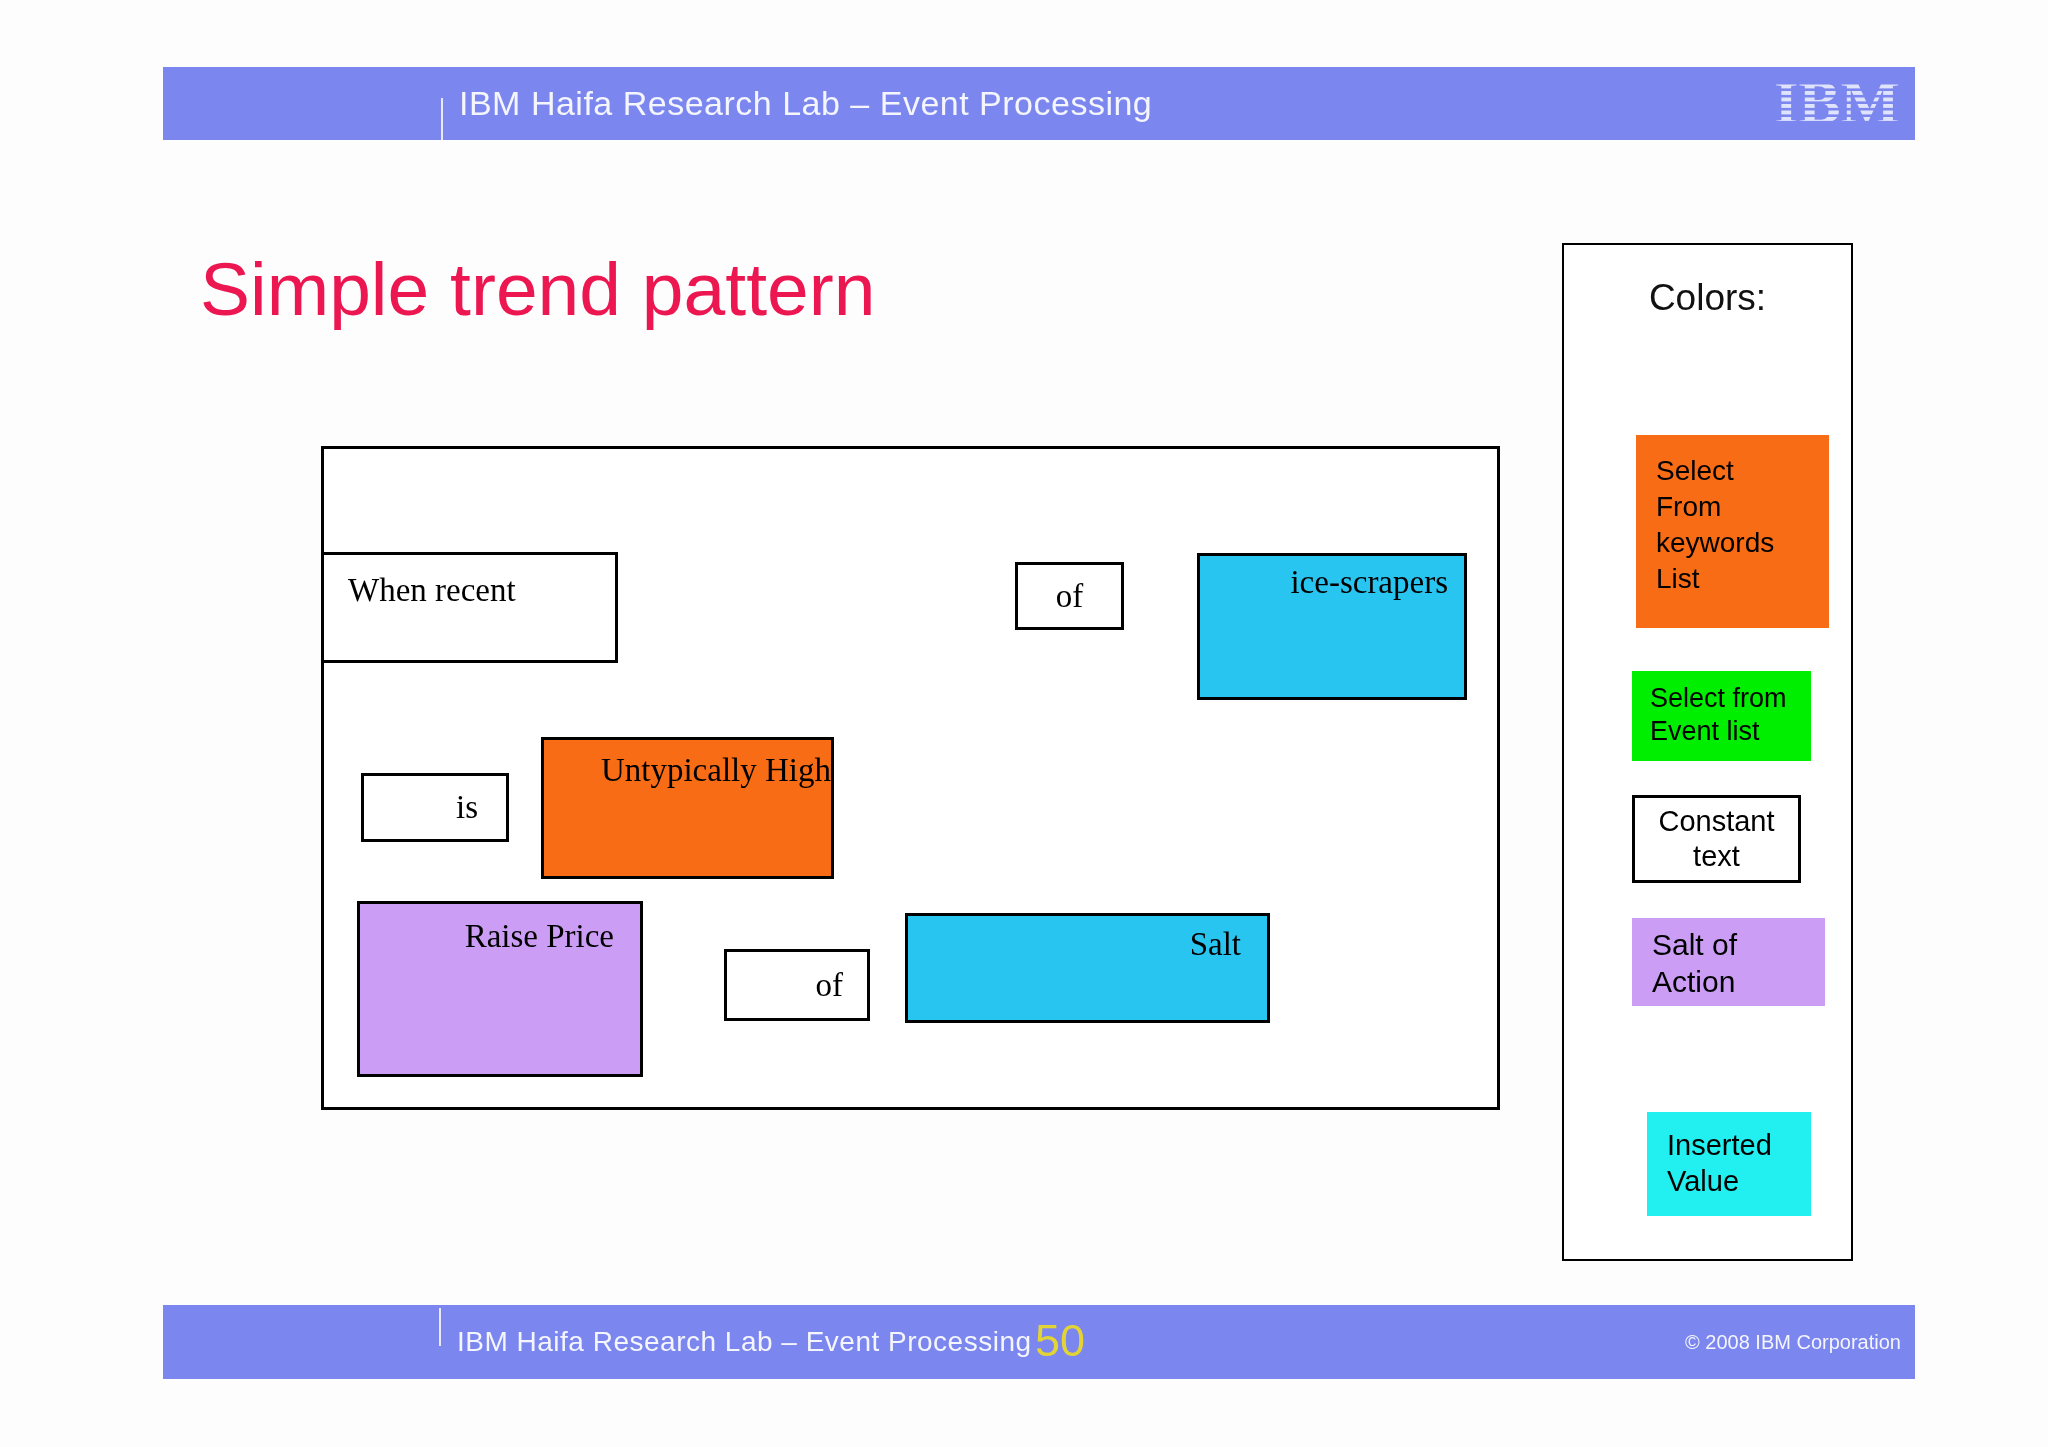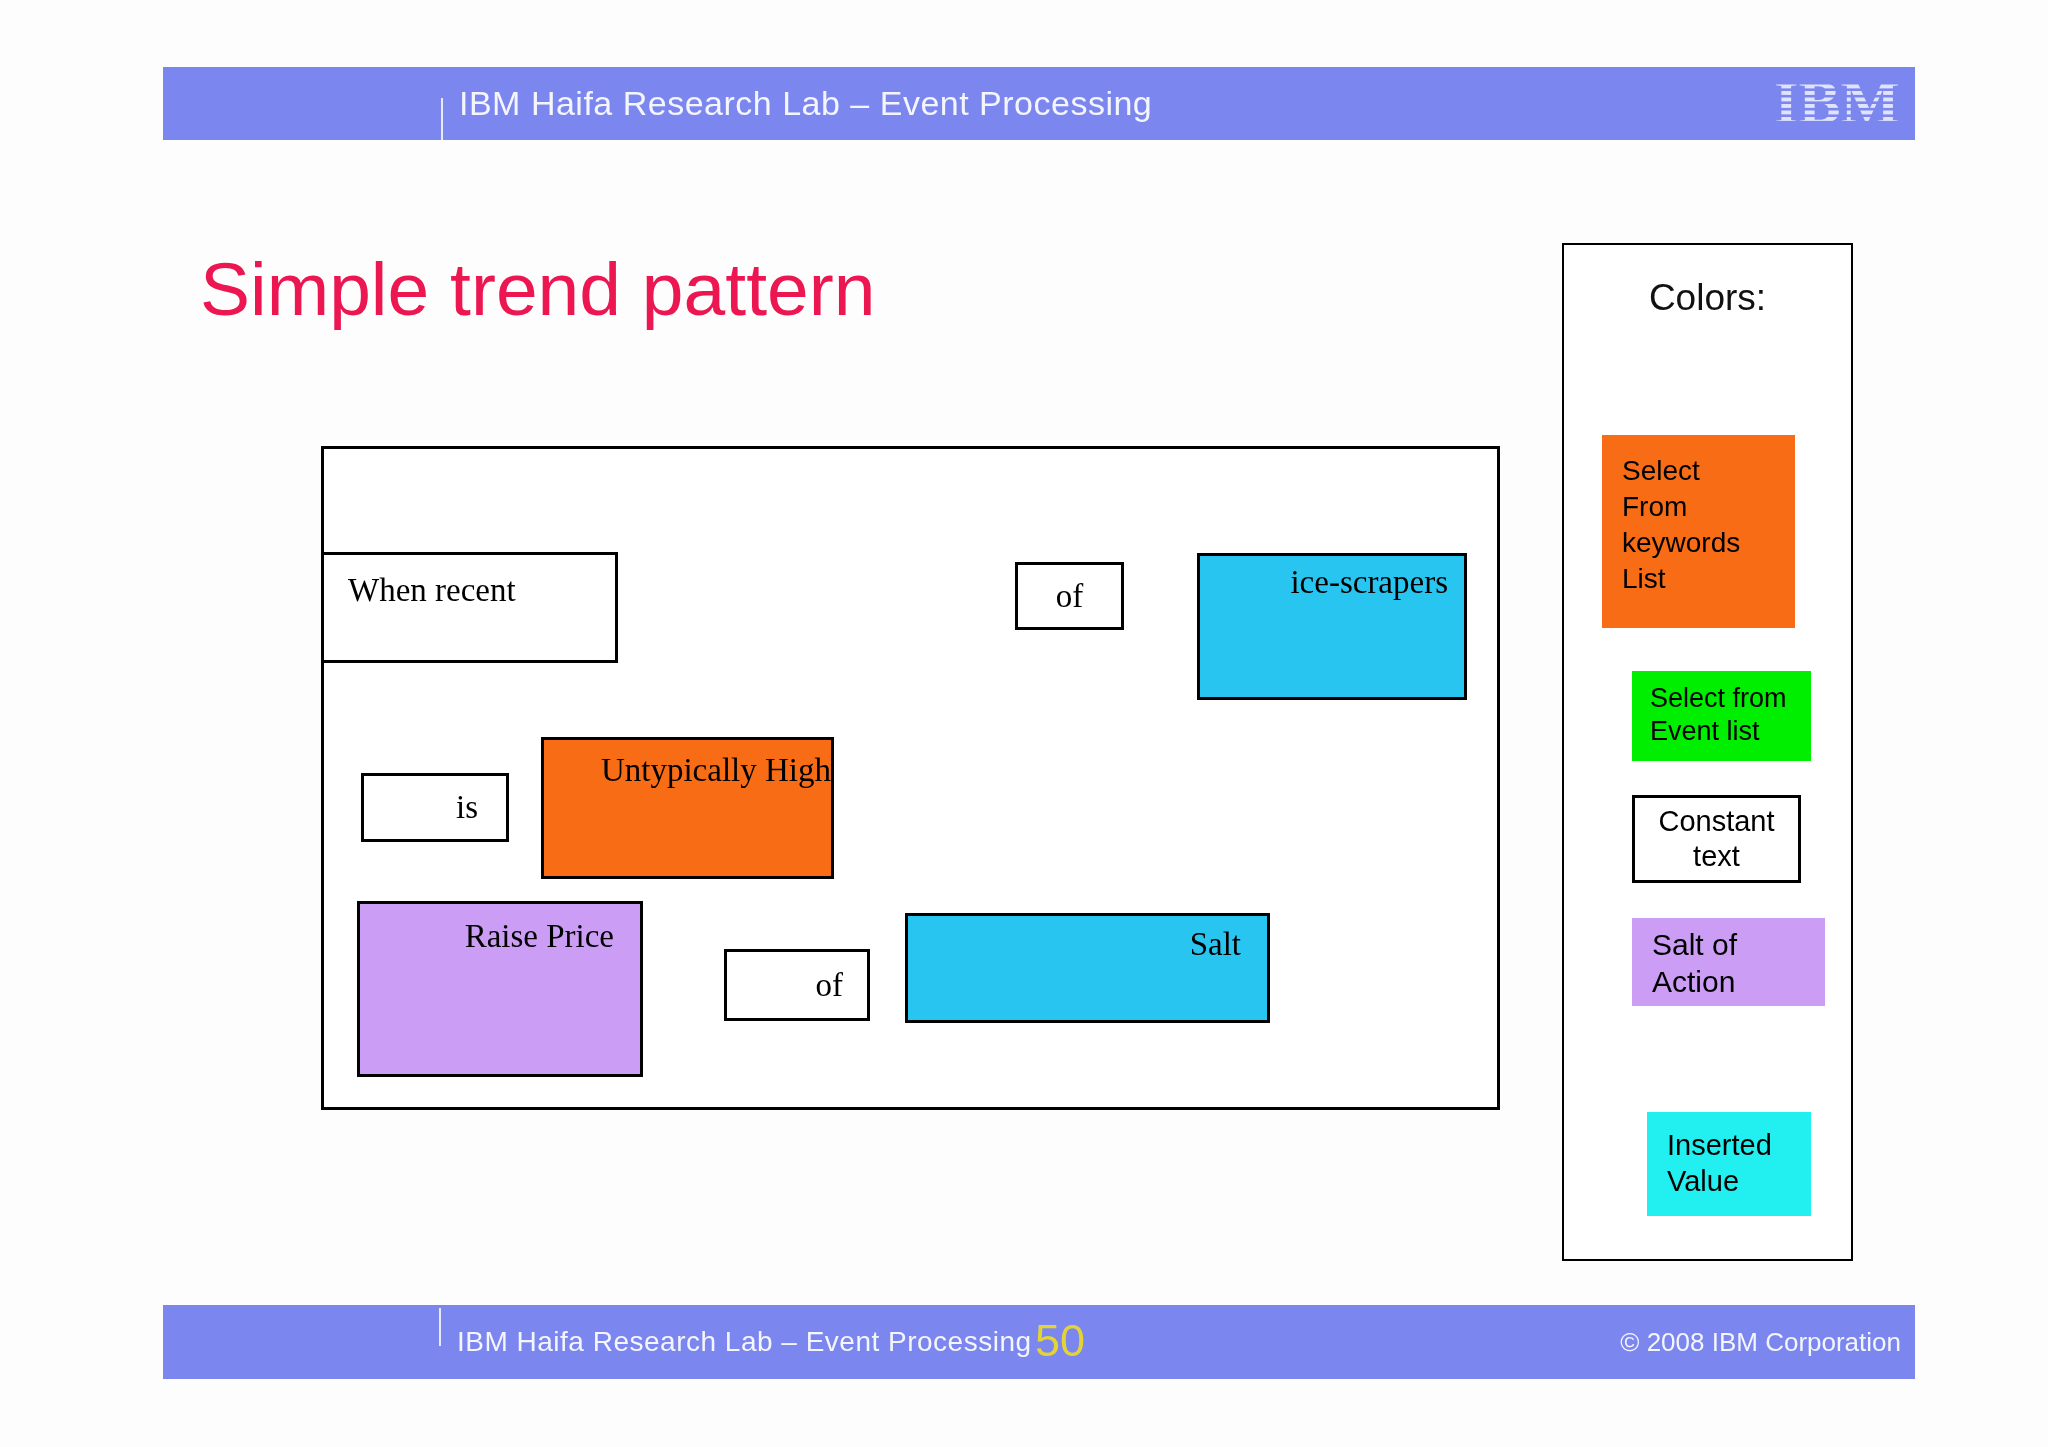--- a/index.html
+++ b/index.html
@@ -23,21 +23,21 @@
   }
   .bottom-bar .bar-title { left:294px; font-size:28px; }
   .ibm-logo { position:absolute; right:13px; top:11px; }
   .page-num {
     position:absolute; left:872px; top:10px;
     color:#E3D435; font-size:45px;
   }
   .copyright {
     position:absolute; right:14px; top:0; height:100%;
     display:flex; align-items:center;
-    color:#f4f5fd; font-size:26px;
+    color:#f4f5fd; font-size:20px;
   }
 
   
   .slide-title {
     position:absolute; left:200px; top:246px; margin:0;
     color:#EC1651; font-size:75px; font-weight:normal; letter-spacing:0px;
   }
 
   
   .canvas {
@@ -73,21 +73,21 @@
     border:2px solid #000; box-sizing:border-box; background:#fff;
   }
   .legend-title {
     position:absolute; top:32px; left:0; width:100%;
     text-align:center; color:#111; font-size:37px;
   }
   .legend-item {
     position:absolute; box-sizing:border-box; color:#000;
   }
   .legend-label { white-space:pre-line; display:block; }
-  .li-keywords { left:38px; top:190px; width:193px; height:193px; padding:18px 0 0 20px;
+  .li-keywords { left:72px; top:190px; width:193px; height:193px; padding:18px 0 0 20px;
                  font-size:28px; line-height:36px; }
   .li-event    { left:68px; top:426px; width:179px; height:90px;  padding:11px 0 0 18px;
                  font-size:27px; line-height:33px; }
   .li-constant { left:68px; top:550px; width:169px; height:88px; border:3px solid #000;
                  display:flex; align-items:center; justify-content:center; text-align:center;
                  font-size:29px; line-height:35px; }
   .li-action   { left:68px; top:673px; width:193px; height:88px;  padding:8px 0 0 20px;
                  font-size:30px; line-height:37px; }
   .li-inserted { left:83px; top:867px; width:164px; height:104px; padding:15px 0 0 20px;
                  font-size:29px; line-height:36px; }

